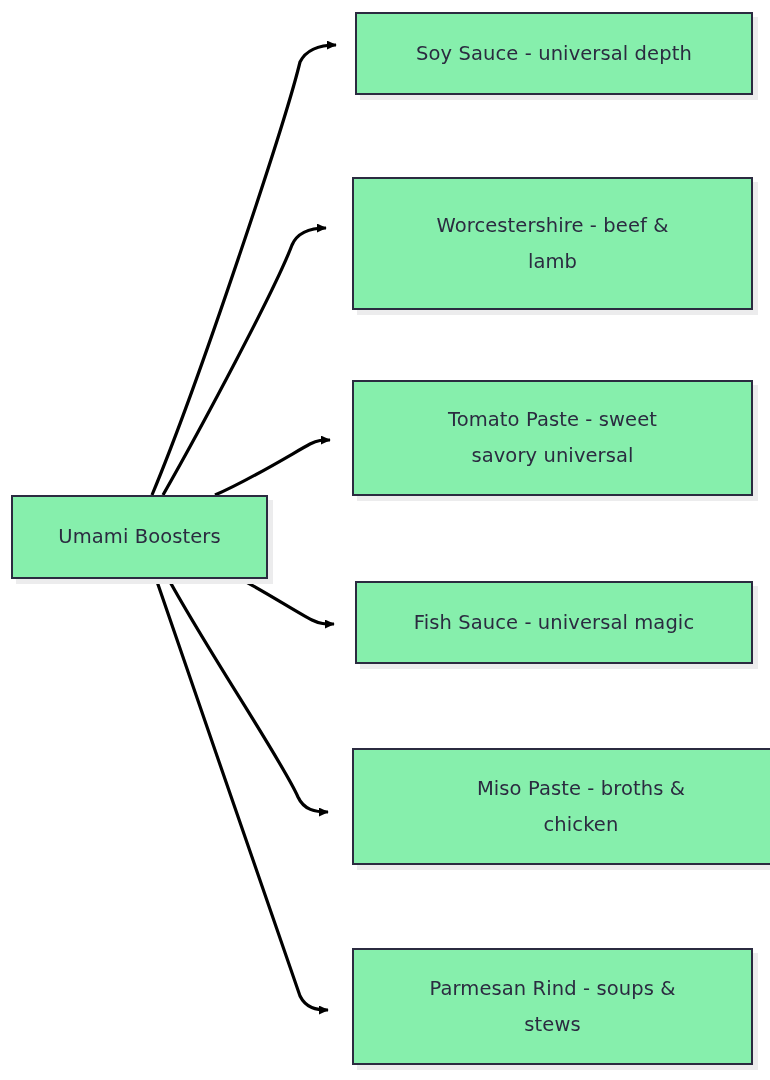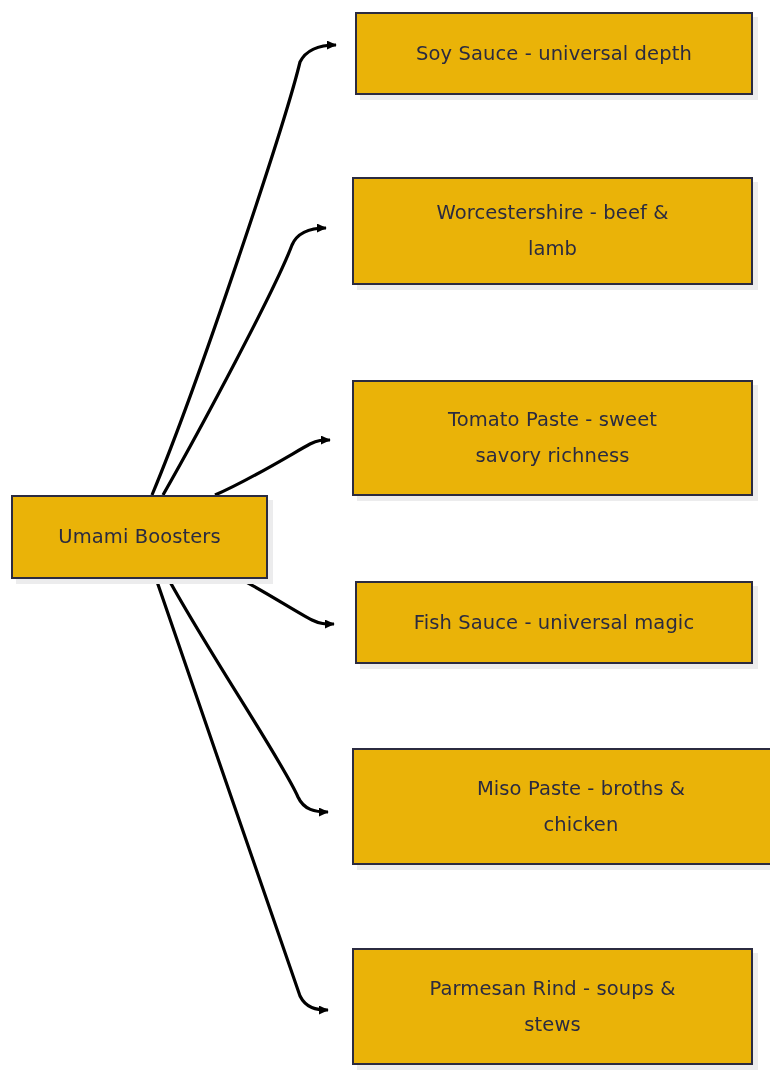--- a/index.html
+++ b/index.html
@@ -18,21 +18,21 @@
   #edge-layer {
     position: absolute;
     left: 0;
     top: 0;
     width: 770px;
     height: 1080px;
   }
   .node {
     position: absolute;
     box-sizing: border-box;
-    background: #eab308;
+    background: #86efac;
     border: 2px solid #2b2b40;
     box-shadow: 5px 5px 0 0 #ececed;
     display: flex;
     align-items: center;
     justify-content: center;
     z-index: 2;
   }
   .node-label {
     color: #2b2b40;
     font-size: 19.5px;
@@ -68,28 +68,28 @@
   </svg>
 
   <div class="node node-root" style="left: 11px; top: 495px; width: 257px; height: 84px;">
     <span class="node-label">Umami Boosters</span>
   </div>
 
   <div class="node" style="left: 355px; top: 12px; width: 398px; height: 83px;">
     <span class="node-label">Soy Sauce - universal depth</span>
   </div>
 
-  <div class="node" style="left: 352px; top: 177px; width: 401px; height: 108px; align-items: center;">
+  <div class="node" style="left: 352px; top: 177px; width: 401px; height: 133px; align-items: center;">
     <span class="node-label">Worcestershire - beef &amp;
 lamb</span>
   </div>
 
   <div class="node" style="left: 352px; top: 380px; width: 401px; height: 116px;">
     <span class="node-label">Tomato Paste - sweet
-savory richness</span>
+savory universal</span>
   </div>
 
   <div class="node" style="left: 355px; top: 581px; width: 398px; height: 83px;">
     <span class="node-label">Fish Sauce - universal magic</span>
   </div>
 
   <div class="node" style="left: 352px; top: 748px; width: 458px; height: 117px;">
     <span class="node-label">Miso Paste - broths &amp;
 chicken</span>
   </div>

